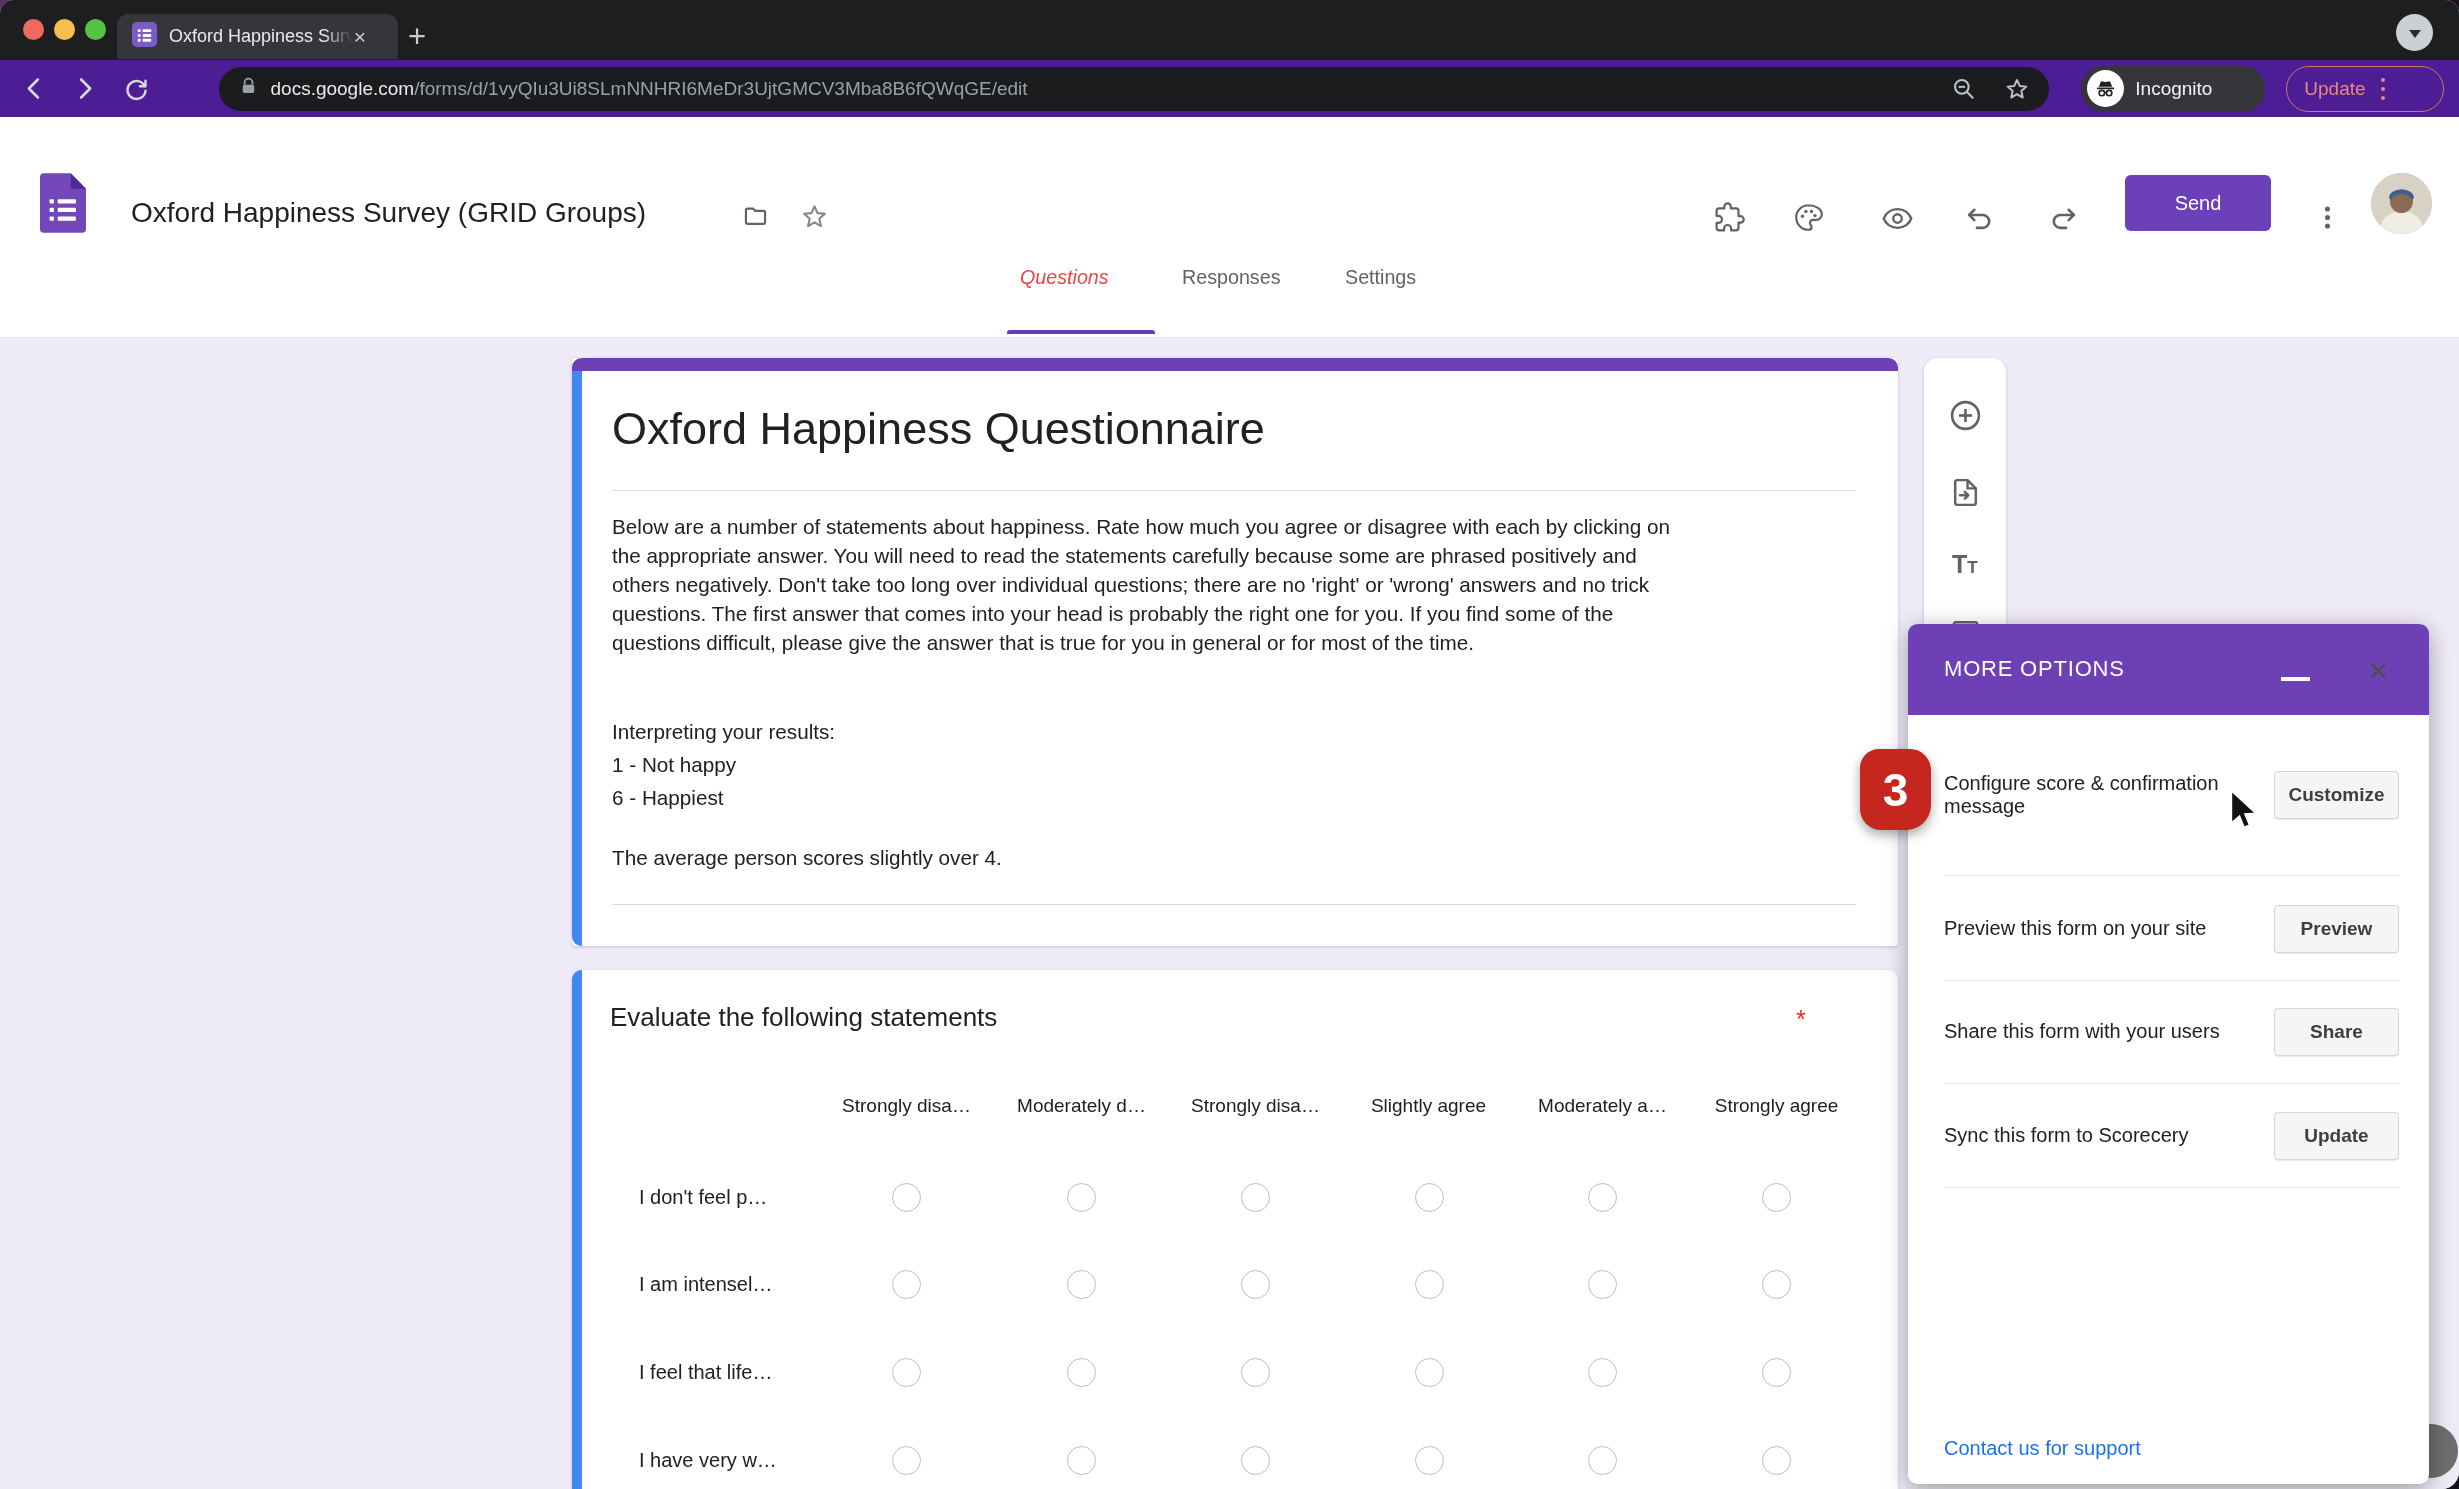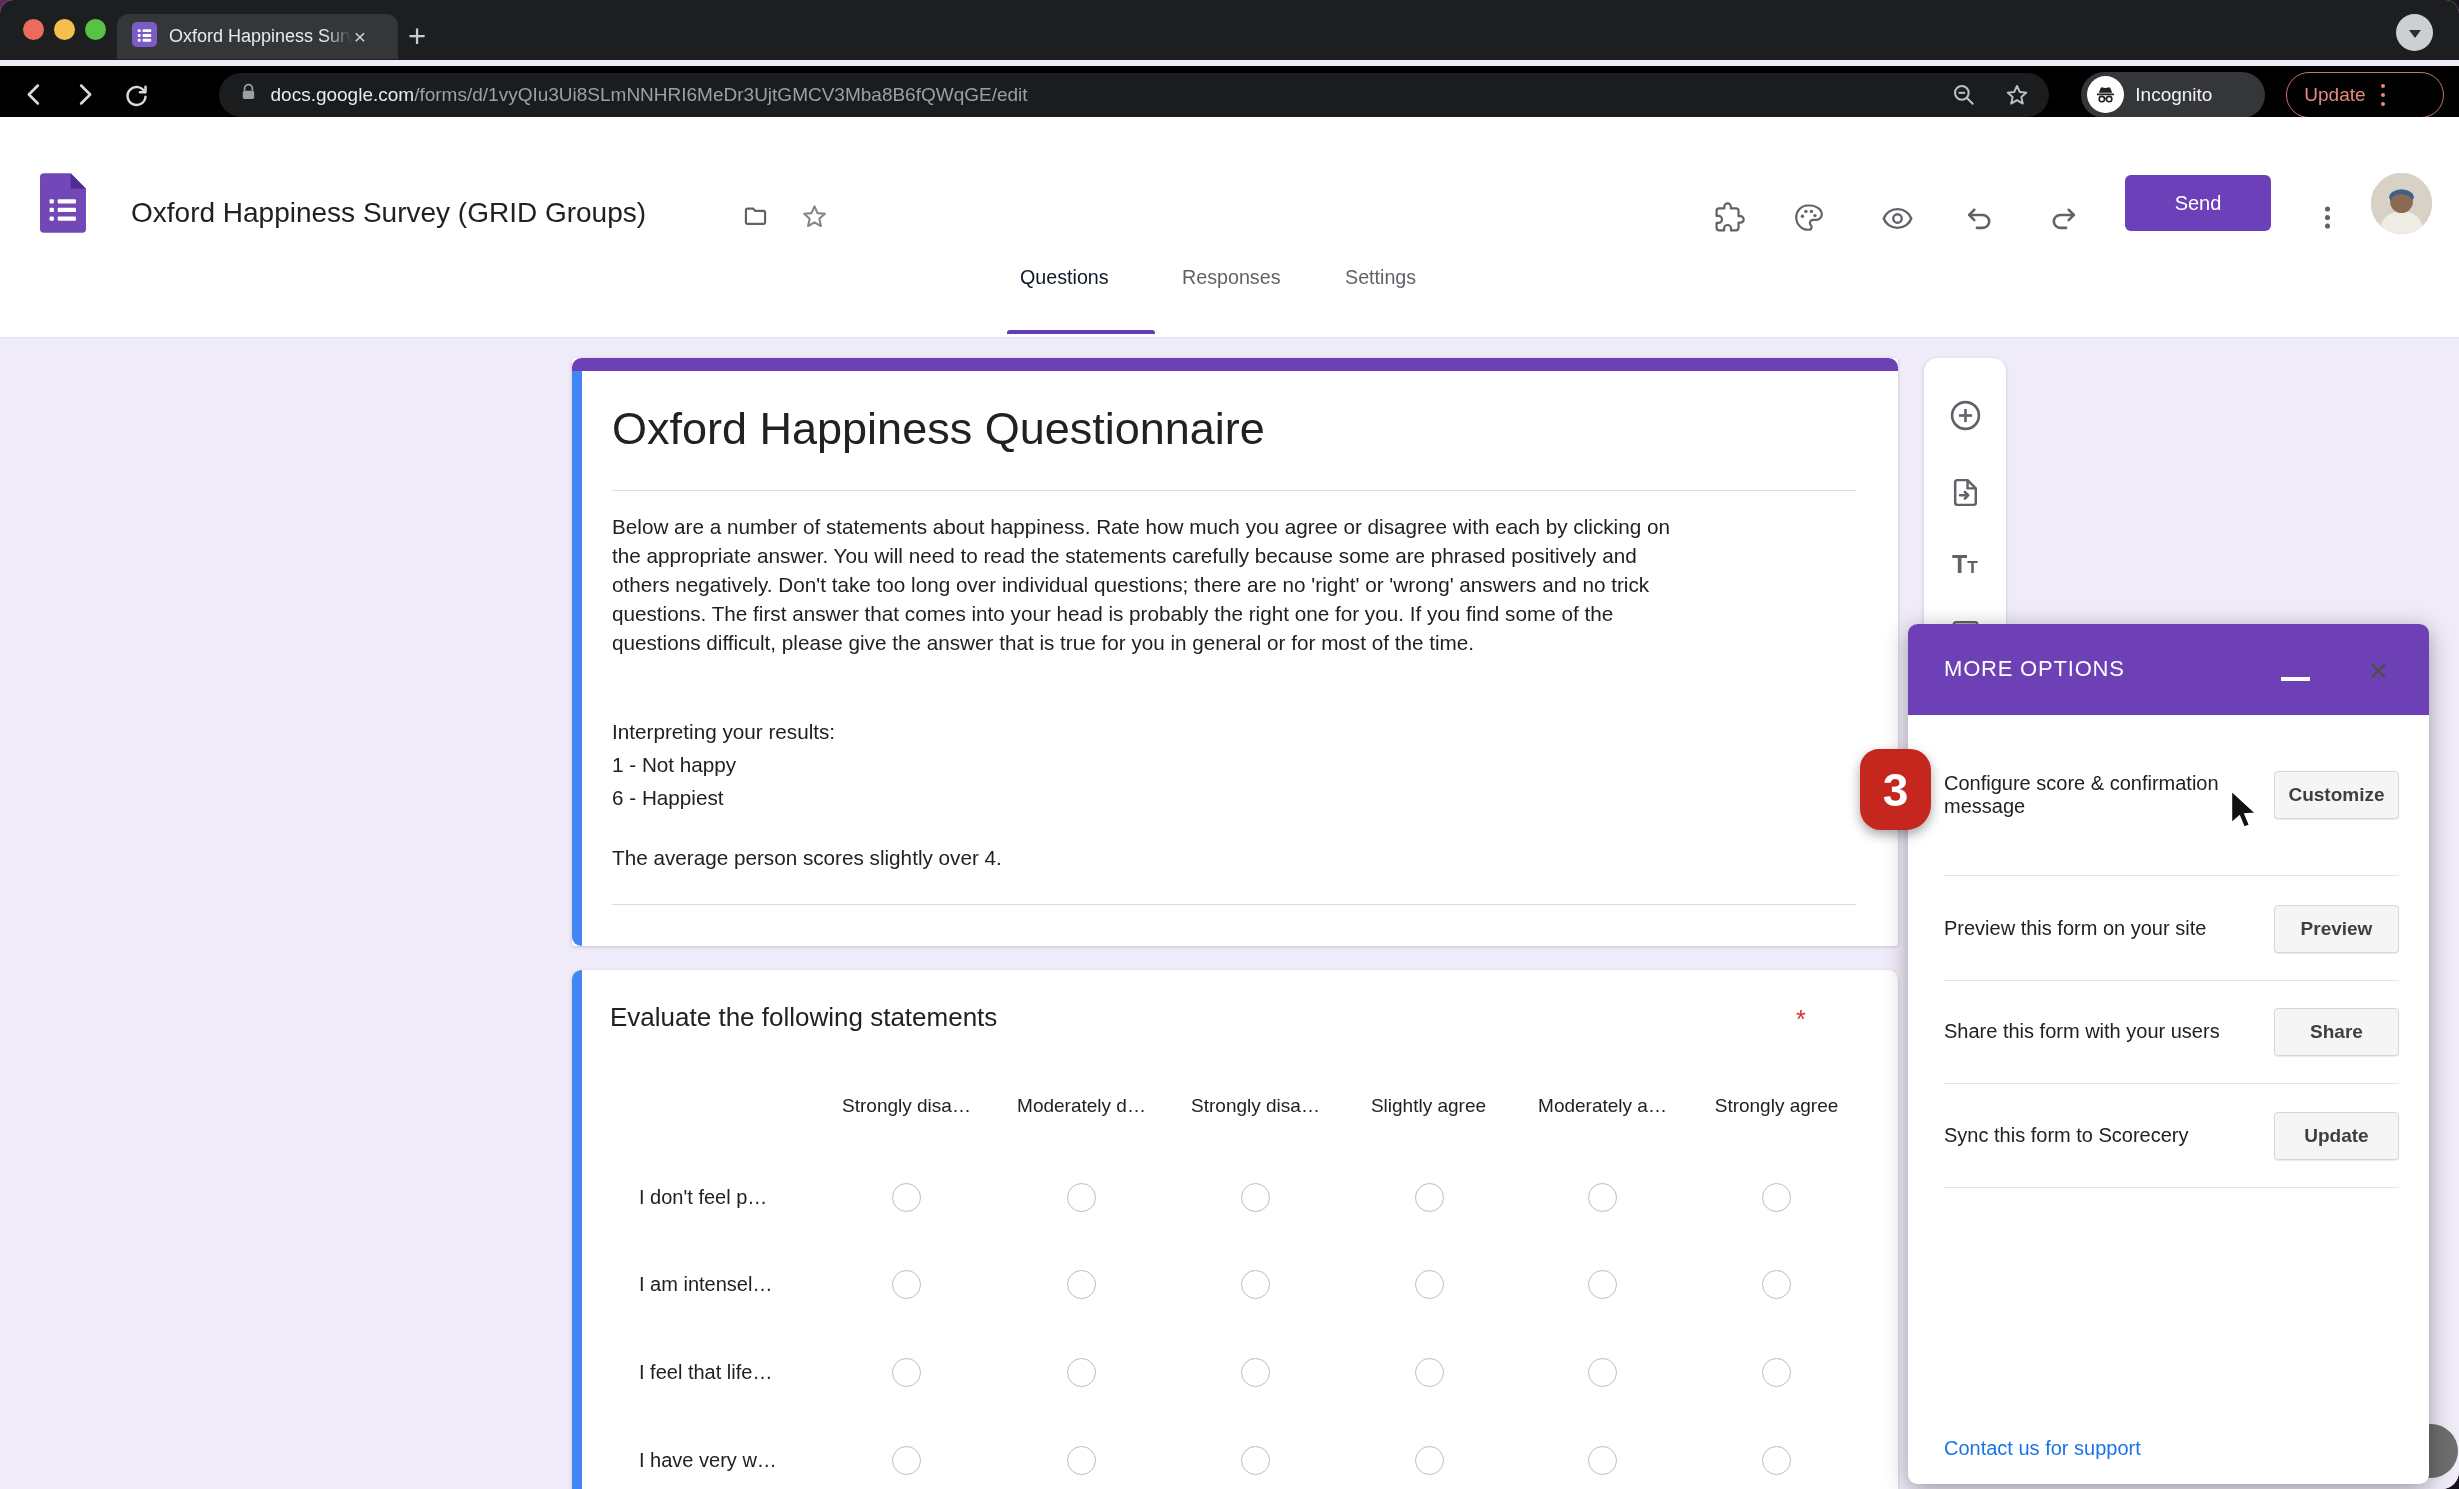--- a/index.html
+++ b/index.html
@@ -13,21 +13,21 @@
   .traffic { position:absolute; top:19px; width:21px; height:21px; border-radius:50%; }
   .tl-close{ left:23px; background:#ed6a5e; } .tl-min{ left:54px; background:#f5bf4f; } .tl-max{ left:85px; background:#57c345; }
   .tab { position:absolute; left:117px; top:14.4px; width:281px; height:45px; background:#35363a; border-radius:11.5px 11.5px 0 0; display:flex; align-items:center; padding:0 15.4px; }
   .tab-title { color:#e8eaed; font-size:18px; margin-left:11.5px; width:183px; white-space:nowrap; overflow:hidden;
     -webkit-mask-image:linear-gradient(90deg,#000 85%,transparent); mask-image:linear-gradient(90deg,#000 85%,transparent); }
   .tab-close { color:#cfd1d4; font-size:21px; margin-left:1.9px; line-height:1; }
   .newtab { position:absolute; left:408px; top:21px; color:#c8cacd; font-size:31px; font-weight:300; line-height:1; }
   .tabsearch { position:absolute; left:2396px; top:14.4px; width:37px; height:37px; border-radius:50%; background:#ccd0d3; display:flex; align-items:center; justify-content:center; }
   .tabsearch .tri { width:0; height:0; border-left:6.7px solid transparent; border-right:6.7px solid transparent; border-top:8.6px solid #2c2d30; margin-top:1.9px; }
 
-  .toolbar { position:absolute; left:0; top:66px; right:0; height:58px; background:#000000; }
+  .toolbar { position:absolute; left:0; top:60px; right:0; height:58px; background:#4c1d95; }
   .navic { position:absolute; top:15.4px; color:#d8d9db; }
   .omnibox { position:absolute; left:219px; top:6.7px; width:1830px; height:44px; background:#1b1c1e; border-radius:22px; display:flex; align-items:center; padding:0 19px; }
   .url { font-size:19px; white-space:nowrap; overflow:hidden; margin-left:11.5px; }
   .url .host { color:#e8eaed; } .url .path { color:#9aa0a6; }
   .obx-right { position:absolute; right:19px; top:9.6px; display:flex; gap:27px; }
   .incog { position:absolute; left:2081px; top:5.8px; width:184px; height:46px; background:#35363a; border-radius:23px; display:flex; align-items:center; padding:0 13.4px 0 5.8px; }
   .incog-circle { width:37px; height:37px; background:#fff; border-radius:50%; display:flex; align-items:center; justify-content:center; }
   .incog-label { color:#f1f3f4; font-size:19px; margin-left:11.5px; }
   .updatebtn { position:absolute; left:2286px; top:5.8px; width:158px; height:46px; border:1.9px solid #c9766c; border-radius:23px; display:flex; align-items:center; padding:0 17.3px; }
   .updatebtn .lbl { color:#e8897d; font-size:19px; font-weight:500; }
@@ -35,21 +35,21 @@
   .upd-dots i { width:4.3px; height:4.3px; border-radius:50%; background:#e8897d; }
 
   
   .whitebar { position:absolute; left:0; top:117px; right:0; height:221px; background:#fff; border-bottom:1px solid #e4e4e8; }
   .applogo { position:absolute; left:40px; top:56px; }
   .apptitle { position:absolute; left:131px; top:80px; font-size:28px; color:#202124; }
   .hdr-ic { position:absolute; top:85px; color:#5f6368; }
   .sendbtn { position:absolute; left:2125px; top:58px; width:146px; height:56px; background:#6b40b8; color:#fff; border:none; border-radius:5.8px; font-size:20px; font-family:inherit; }
   .avatar { position:absolute; left:2371px; top:56px; width:61px; height:61px; border-radius:50%; overflow:hidden; background:#cfc9bd; }
   .navtab { position:absolute; top:149px; font-size:19.7px; color:#5f6368; }
-  .navtab.active { color:#0f172a; font-weight:500; }
+  .navtab.active { color:#ef4444; font-weight:500;font-style:italic; }
   .tab-underline { position:absolute; left:1007px; top:213px; width:148px; height:3.8px; background:#673ab7; border-radius:2.9px 2.9px 0 0; }
 
   
   .main { position:absolute; left:0; top:338px; right:0; bottom:0; background:#f0ebf8; }
   .card { position:absolute; background:#fff; border-radius:3px; box-shadow:0 1px 3.8px rgba(0,0,0,.18); }
   .title-card { left:572px; top:20px; width:1326px; height:588px; }
   .cap { position:absolute; left:0; top:0; right:0; height:13.4px; background:#6d40b5; border-radius:9.6px 9.6px 0 0; }
   .leftbar { position:absolute; left:0; top:0; bottom:0; width:9.6px; background:#4285f4; border-radius:9.6px 0 0 9.6px; }
   .title-card .leftbar { top:13.4px; border-radius:0 0 0 9.6px; }
   .form-title { position:absolute; left:40px; top:45px; font-size:45px; color:#202124; font-weight:400; }

